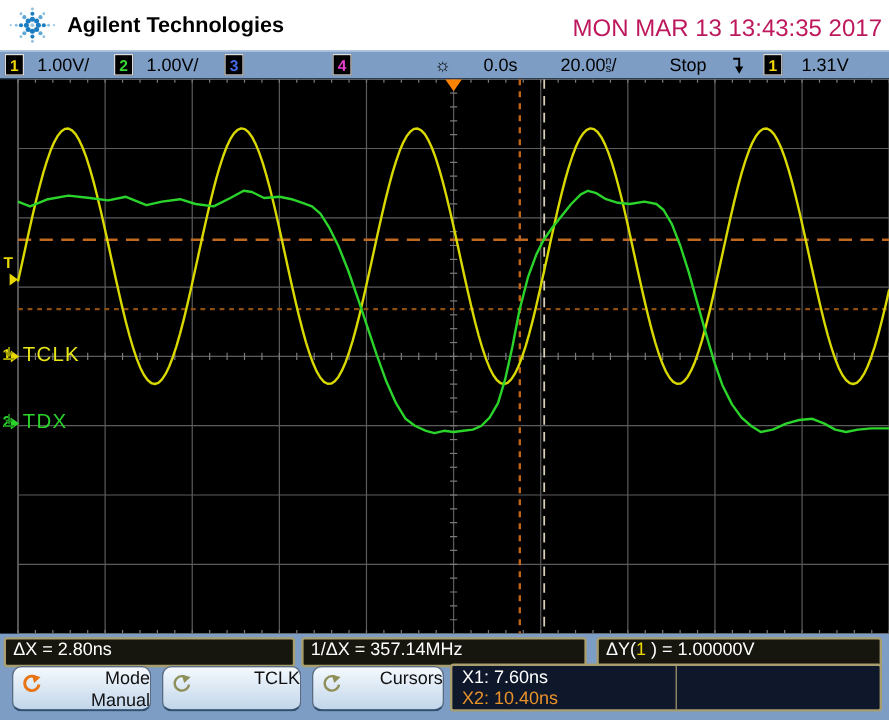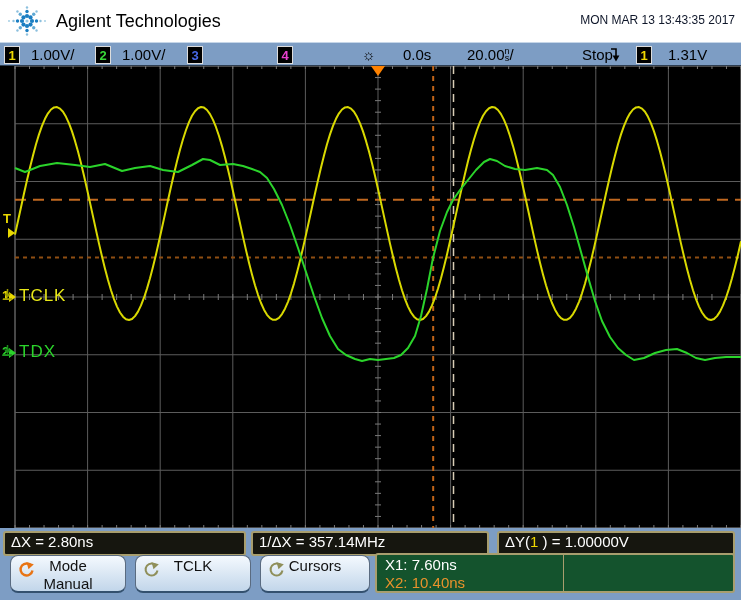--- a/index.html
+++ b/index.html
@@ -2,22 +2,22 @@
 <html><head>
 <meta charset="utf-8">
 <style>
   * { margin:0; padding:0; box-sizing:border-box; }
   body { font-family:"Liberation Sans", sans-serif; background:#fff; }
   .screen { position:relative; width:741px; height:600px; overflow:hidden; background:#7d9dc4; }
 
   
   .hdr { position:absolute; left:0; top:0; width:741px; height:42px; background:#fff; }
   .hdr .logo { position:absolute; left:6px; top:1px; }
-  .hdr .brand { position:absolute; left:56px; top:11px; font-size:18px; font-weight:normal; color:#000; letter-spacing:0px; }
-  .hdr .dt { position:absolute; right:6px; top:13px; font-size:12px; color:#0f172a; }
+  .hdr .brand { position:absolute; left:56px; top:11px; font-size:18px; font-weight:bold; color:#000; letter-spacing:0px; }
+  .hdr .dt { position:absolute; right:6px; top:13px; font-size:20px; color:#be185d; }
 
   
   .tb { position:absolute; left:0; top:42px; width:741px; height:24px; background:#7d9dc4; border-top:1px solid #c6d6e8; border-bottom:1px solid #2e3e52; }
   .tb .it { position:absolute; top:2px; height:19px; line-height:19px; font-size:15px; color:#000; white-space:nowrap; }
   .badge { display:inline-block; width:16px; height:18px; line-height:18px; text-align:center; background:#000; border:1px solid #ddd; font-size:13px; font-weight:bold; }
   .sun { color:#fff; font-size:17px; }
   .stk { display:inline-block; vertical-align:middle; line-height:7px; font-size:9px; text-align:center; margin-top:-3px; }
   .stk i { display:block; font-style:normal; }
 
   
@@ -27,24 +27,24 @@
   .trace-label { font-size:17px; letter-spacing:1px; }
   .mk { font-size:13px; font-weight:bold; line-height:13px; }
   .tri-r { display:inline-block; width:0; height:0; border-top:5px solid transparent; border-bottom:5px solid transparent; border-left:7px solid currentColor; vertical-align:middle; }
 
   
   .bar { position:absolute; top:531px; height:25px; background:#16160f; border:2px solid #a89e6e; border-radius:3px; color:#fff; font-size:15px; line-height:17px; padding:0 6px; }
   .bar .y1 { color:#f0d800; }
 
   
   .sk { position:absolute; top:555px; height:38px; border:1px solid #5a6b80; border-bottom:2px solid #33506e; border-radius:8px;
-        background:linear-gradient(#f4f9fe,#c2d6ea); text-align:center; font-size:15px; line-height:18px; color:#111; padding-top:1px; cursor:pointer; }
+        background:linear-gradient(#f4f9fe,#c2d6ea); text-align:right; font-size:15px; line-height:18px; color:#111; padding-top:1px; cursor:pointer; }
   .sk .knob { position:absolute; left:7px; top:5px; }
 
-  .xy { position:absolute; left:375px; top:553px; width:360px; height:40px; background:#14532d; border:2px solid #a89e6e; border-radius:3px; color:#fff; font-size:15px; line-height:18px; }
+  .xy { position:absolute; left:375px; top:553px; width:360px; height:40px; background:#0f172a; border:2px solid #a89e6e; border-radius:3px; color:#fff; font-size:15px; line-height:18px; }
   .xy .col { position:absolute; top:1px; }
   .xy .c1 { left:8px; }
   .xy .c2 { left:196px; }
   .xy .div { position:absolute; left:186px; top:0; width:1px; height:36px; background:#a89e6e; }
   .xy .x2 { color:#e8922c; }
 </style>
 </head>
 <body>
 
 <div class="screen">
@@ -86,21 +86,21 @@
   <div class="tb">
     <span class="it" style="left:4px;"><span class="badge" style="color:#f0d800">1</span></span>
     <span class="it" style="left:31px;">1.00V/</span>
     <span class="it" style="left:95px;"><span class="badge" style="color:#38d838">2</span></span>
     <span class="it" style="left:122px;">1.00V/</span>
     <span class="it" style="left:187px;"><span class="badge" style="color:#4868e8">3</span></span>
     <span class="it" style="left:277px;"><span class="badge" style="color:#e840d0">4</span></span>
     <span class="it sun" style="left:362px;">☼</span>
     <span class="it" style="left:403px;">0.0s</span>
     <span class="it" style="left:467px;"><span>20.00</span><span class="stk"><i>n</i><i>s</i></span><span>/</span></span>
-    <span class="it" style="left:582px;text-align:right;">Stop</span>
+    <span class="it" style="left:558px;text-align:right;">Stop</span>
     <span class="it" style="left:609px; top:3px;">
       <svg width="12" height="17" viewBox="0 0 12 17">
           <path d="M2 3 H7 V10" fill="none" stroke="#000" stroke-width="1.6"></path>
           <polygon points="3.6,9.5 10.4,9.5 7,15.5" fill="#000"></polygon>
         </svg>
     </span>
     <span class="it" style="left:636px;"><span class="badge" style="color:#f0d800">1</span></span>
     <span class="it" style="left:668px;">1.31V</span>
   </div>
 

